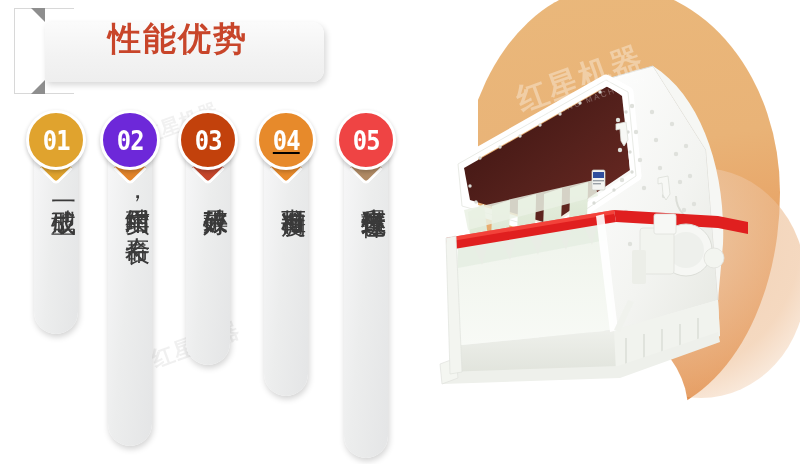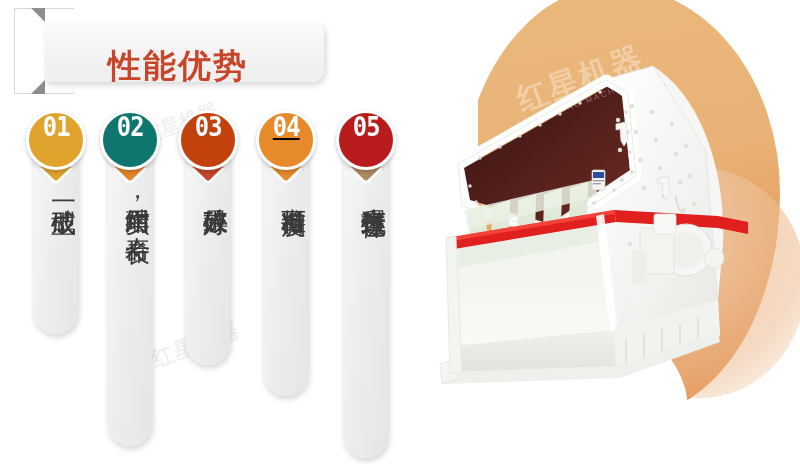--- a/index.html
+++ b/index.html
@@ -62,21 +62,21 @@
   .ribbon-body {
     position: absolute;
     left: 31px;
     top: 14px;
     width: 279px;
     height: 60px;
     background: linear-gradient(180deg, #fbfbfb 0%, #f3f3f3 55%, #eeeeee 100%);
     border-radius: 3px 12px 12px 3px;
     box-shadow: 2px 3px 6px rgba(0,0,0,0.16);
     display: flex;
-    align-items: flex-end;
+    align-items: flex-start;
   }
   .ribbon-title {
     margin-left: 63px;
     font-size: 33px;
     font-weight: bold;
     color: #c8452a;
     letter-spacing: 2px;
     line-height: 1;
     white-space: nowrap;
     font-family: "DejaVu Sans", "Liberation Sans", sans-serif;
@@ -107,20 +107,21 @@
     position: absolute;
     left: 0;
     top: 0;
     width: 60px;
     height: 60px;
     border-radius: 50%;
     border: 3px solid #ffffff;
     box-sizing: border-box;
     box-shadow: 0 2px 4px rgba(0,0,0,0.22);
     display: flex;
+    align-items: center;
     justify-content: center;
   }
   .pin-tip {
     position: absolute;
     left: 18px;
     top: 47px;
     width: 24px;
     height: 24px;
     transform: rotate(45deg);
     border-bottom: 3px solid #ffffff;
@@ -290,21 +291,21 @@
         </div>
       </div>
     </div>
 
     <div class="card" id="card-1" style="left:74px;">
       <div class="card-body" id="body-1" style="height: 310px;">
         <div class="card-text" id="text-1">结实耐用，寿命长</div>
       </div>
       <div class="card-pin">
         <div class="pin-tip" id="tip-1" style="background: rgb(226, 132, 42);"></div>
-        <div class="pin-circle" id="circ-1" style="background: #0f766e;">
+        <div class="pin-circle" id="circ-1" style="background: #6d28d9;">
           <span class="pin-num">02</span>
         </div>
       </div>
     </div>
 
     <div class="card" id="card-2" style="left:152px;">
       <div class="card-body" id="body-2" style="height: 229px;">
         <div class="card-text" id="text-2">破碎效果好</div>
       </div>
       <div class="card-pin">
@@ -326,21 +327,21 @@
         </div>
       </div>
     </div>
 
     <div class="card" id="card-4" style="left:310px;">
       <div class="card-body" id="body-4" style="height: 322px;">
         <div class="card-text" id="text-4">生产过程绿色环保</div>
       </div>
       <div class="card-pin">
         <div class="pin-tip" id="tip-4" style="background: rgb(176, 138, 100);"></div>
-        <div class="pin-circle" id="circ-4" style="background: #b91c1c;">
+        <div class="pin-circle" id="circ-4" style="background: #ef4444;">
           <span class="pin-num">05</span>
         </div>
       </div>
     </div>
 
   </div>
 
   <div class="photo">
     <div class="blob-main" id="blob-main"></div>
     <div class="blob-soft"></div>

